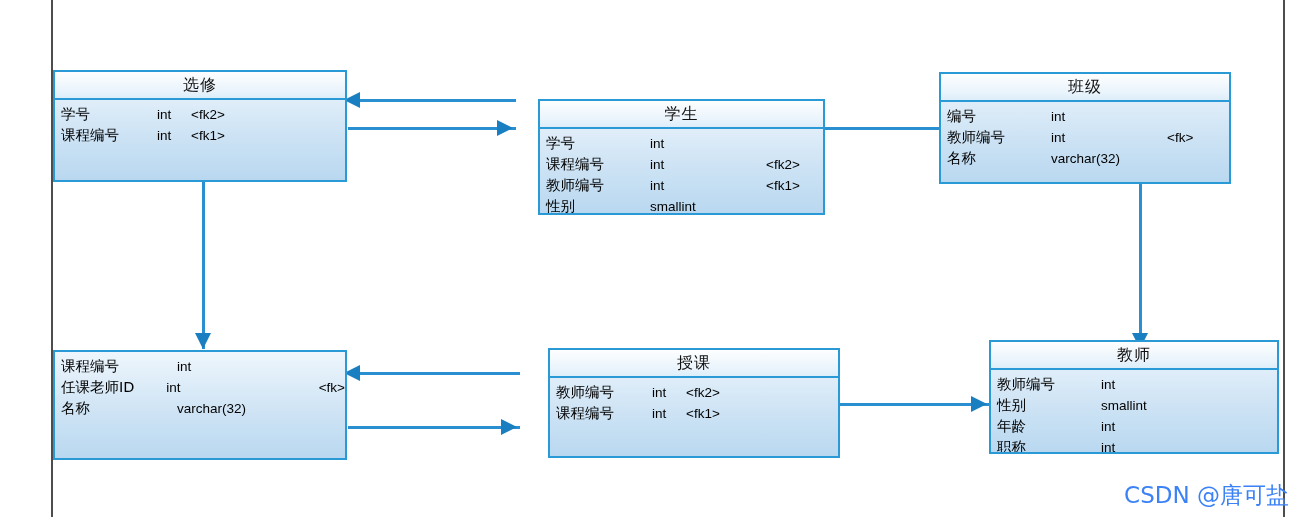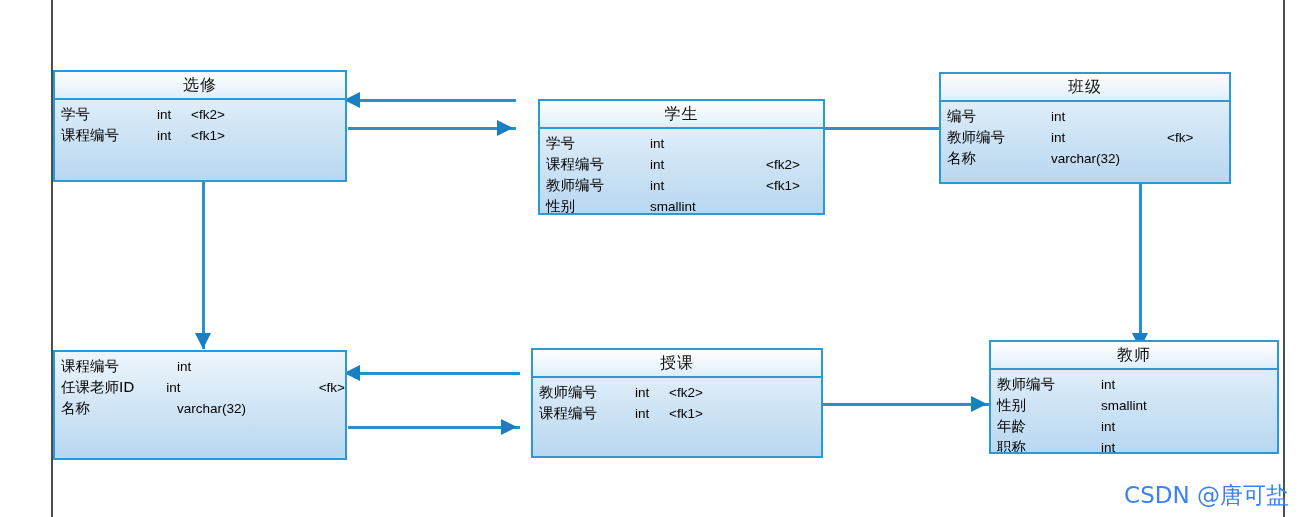--- a/index.html
+++ b/index.html
@@ -225,21 +225,21 @@
         <span class="attr-key">&lt;fk&gt;</span>
       </div>
       <div class="attr-row">
         <span class="attr-name">名称</span>
         <span class="attr-type">varchar(32)</span>
         <span class="attr-key"></span>
       </div>
     </div>
   </div>
 
-  <div class="entity cols-narrow" style="left:531px; top:348px; width:292px; height:110px;">
+  <div class="entity cols-narrow" style="left:548px; top:348px; width:292px; height:110px;">
     <div class="entity-header">授课</div>
     <div class="entity-body">
       <div class="attr-row">
         <span class="attr-name">教师编号</span>
         <span class="attr-type">int</span>
         <span class="attr-key">&lt;fk2&gt;</span>
       </div>
       <div class="attr-row">
         <span class="attr-name">课程编号</span>
         <span class="attr-type">int</span>

